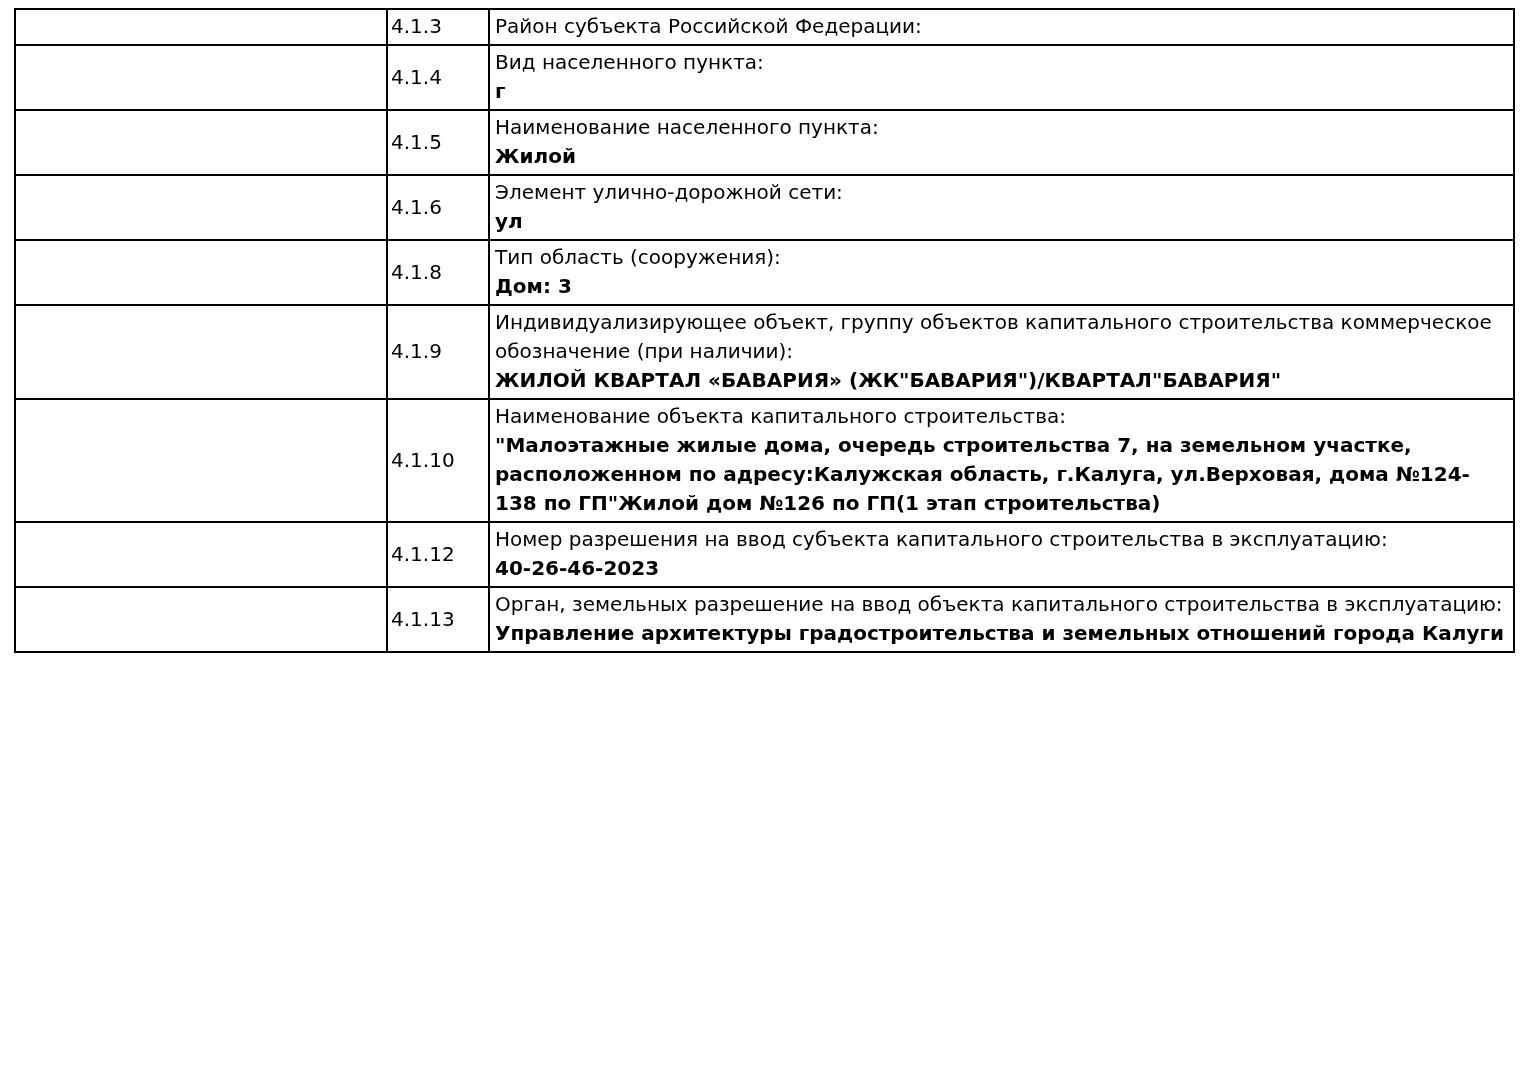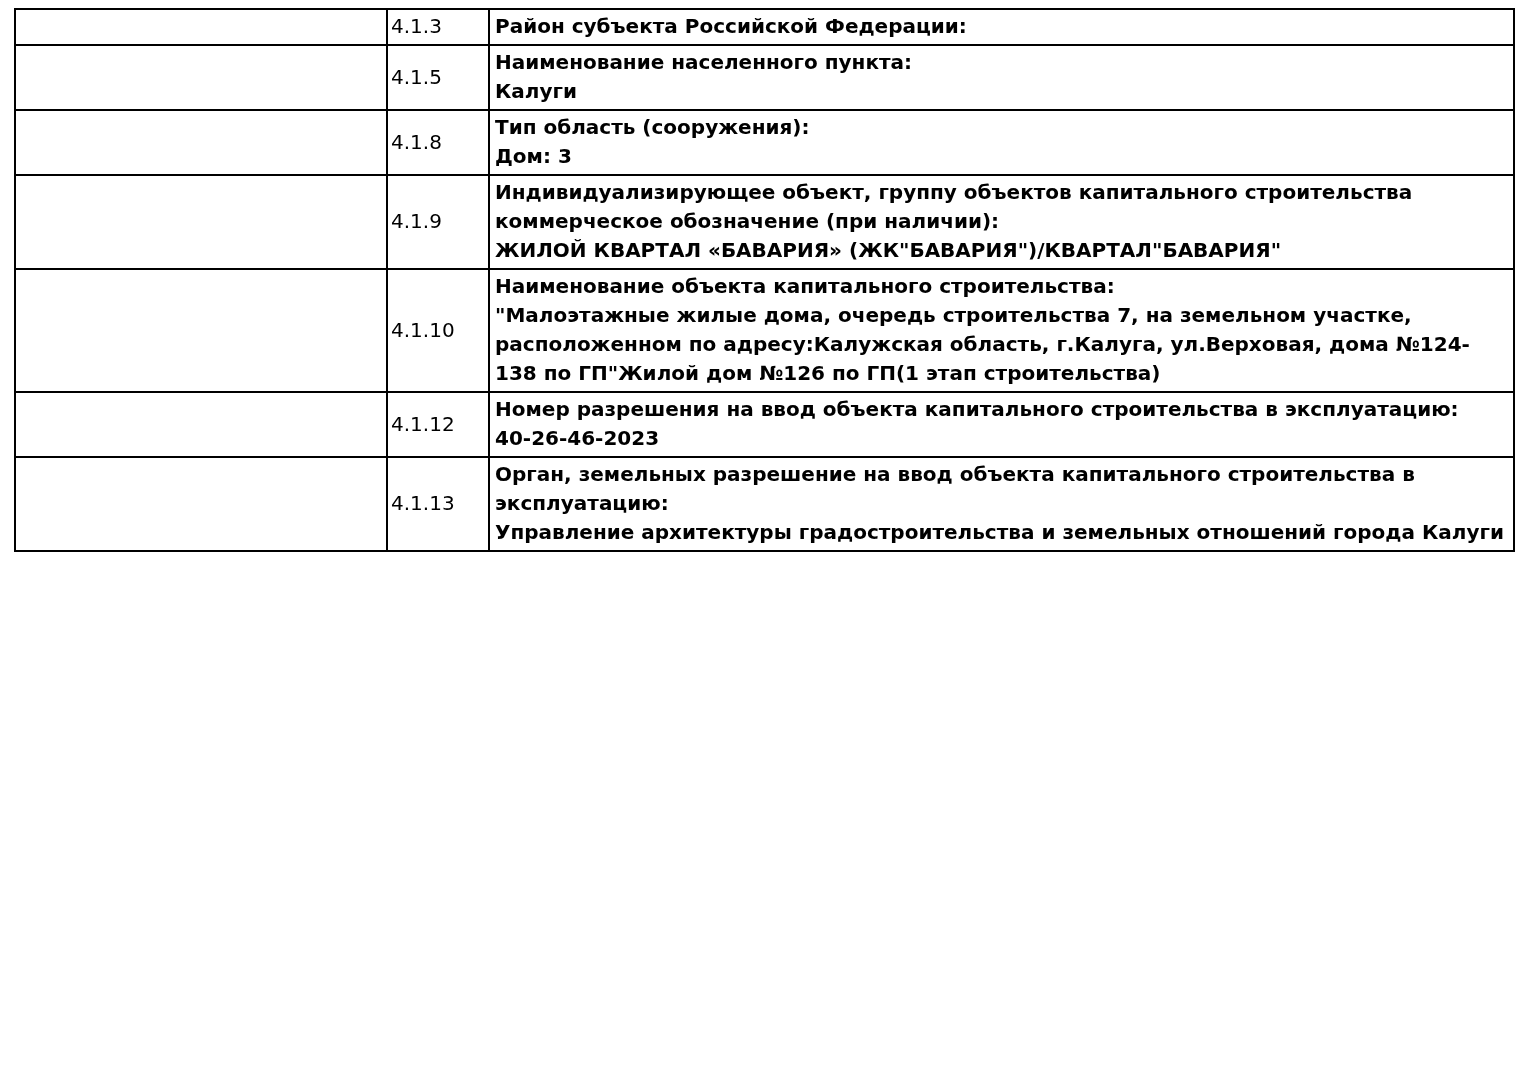--- a/index.html
+++ b/index.html
@@ -39,21 +39,21 @@
   }
   .doc-table td.col-num {
     width: 102px;
     vertical-align: middle;
     padding-left: 3px;
   }
   .doc-table td.col-content {
     
   }
   .item-label {
-    font-weight: 700;
+    font-weight: 400;
   }
   .item-value-line .prefix {
     font-weight: 700;
   }
   .item-value-line .val {
     font-weight: 700;
   }
 </style>
 </head>
 <body>
@@ -65,34 +65,58 @@
     <td class="col-empty"></td>
     <td class="col-num">
       <span>4.1.3</span>
     </td>
     <td class="col-content">
       <div class="item-label">Район субъекта Российской Федерации:</div>
 
     </td>
   </tr>
 
+  <tr>
+    <td class="col-empty"></td>
+    <td class="col-num">
+      <span>4.1.4</span>
+    </td>
+    <td class="col-content">
+      <div class="item-label">Вид населенного пункта:</div>
+      <div class="item-value-line">
+        <span class="val">г</span>
+      </div>
+    </td>
+  </tr>
 
   <tr>
     <td class="col-empty"></td>
     <td class="col-num">
       <span>4.1.5</span>
     </td>
     <td class="col-content">
       <div class="item-label">Наименование населенного пункта:</div>
       <div class="item-value-line">
-        <span class="val">Калуги</span>
+        <span class="val">Жилой</span>
       </div>
     </td>
   </tr>
 
+  <tr>
+    <td class="col-empty"></td>
+    <td class="col-num">
+      <span>4.1.6</span>
+    </td>
+    <td class="col-content">
+      <div class="item-label">Элемент улично-дорожной сети:</div>
+      <div class="item-value-line">
+        <span class="val">ул</span>
+      </div>
+    </td>
+  </tr>
 
 
   <tr>
     <td class="col-empty"></td>
     <td class="col-num">
       <span>4.1.8</span>
     </td>
     <td class="col-content">
       <div class="item-label">Тип область (сооружения):</div>
       <div class="item-value-line">
@@ -127,21 +151,21 @@
     </td>
   </tr>
 
 
   <tr>
     <td class="col-empty"></td>
     <td class="col-num">
       <span>4.1.12</span>
     </td>
     <td class="col-content">
-      <div class="item-label">Номер разрешения на ввод объекта капитального строительства в эксплуатацию:</div>
+      <div class="item-label">Номер разрешения на ввод субъекта капитального строительства в эксплуатацию:</div>
       <div class="item-value-line">
         <span class="val">40-26-46-2023</span>
       </div>
     </td>
   </tr>
 
   <tr>
     <td class="col-empty"></td>
     <td class="col-num">
       <span>4.1.13</span>

